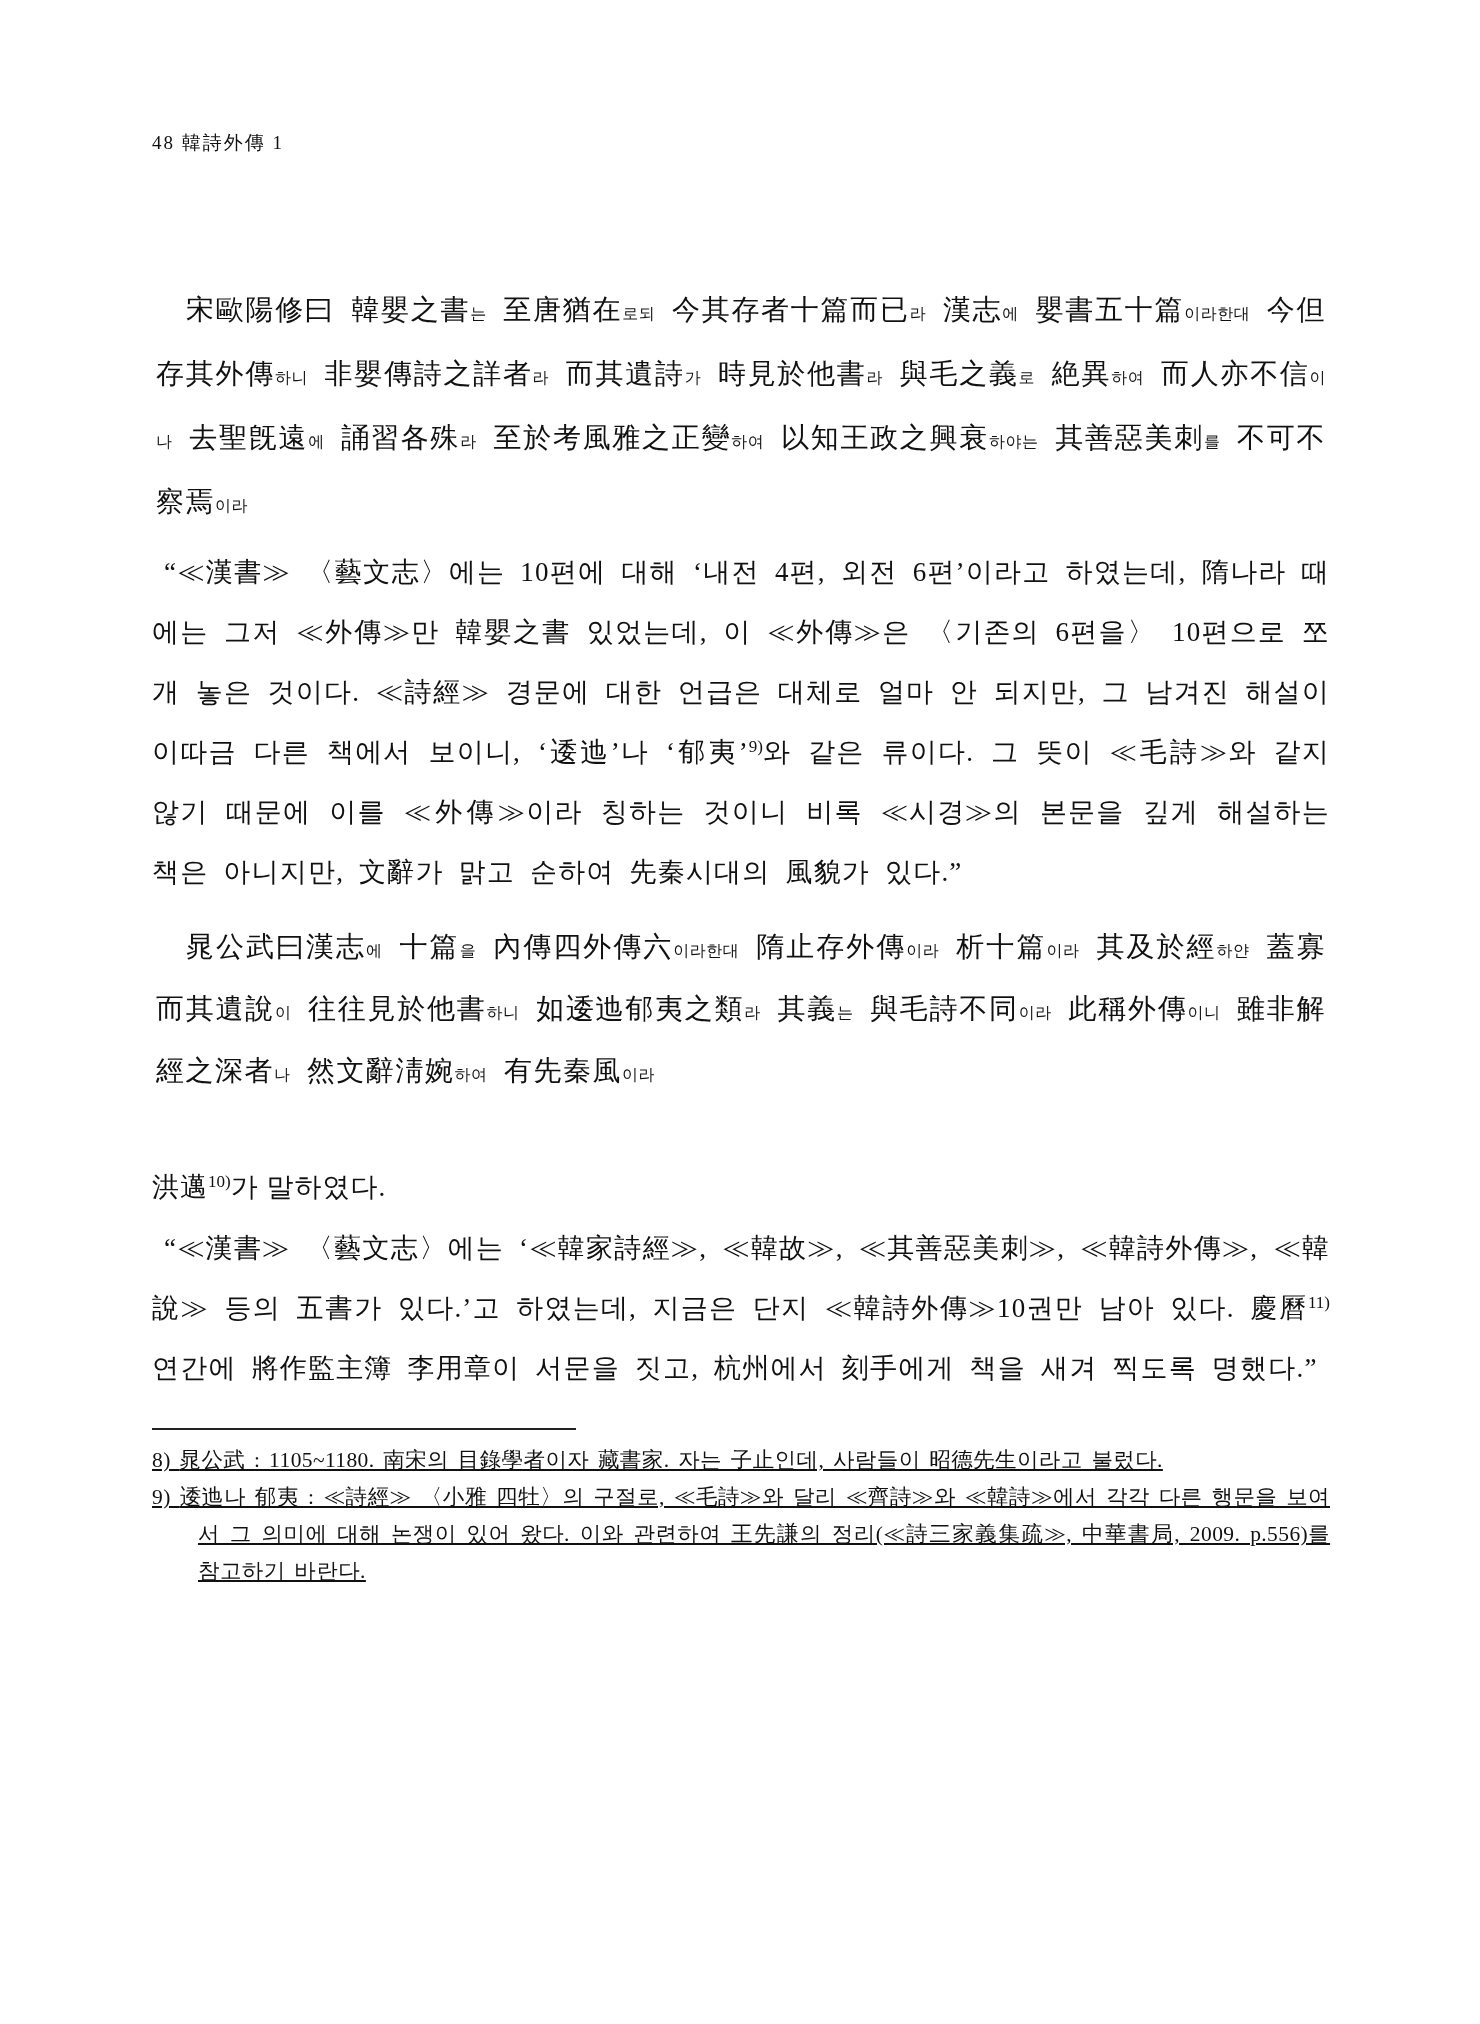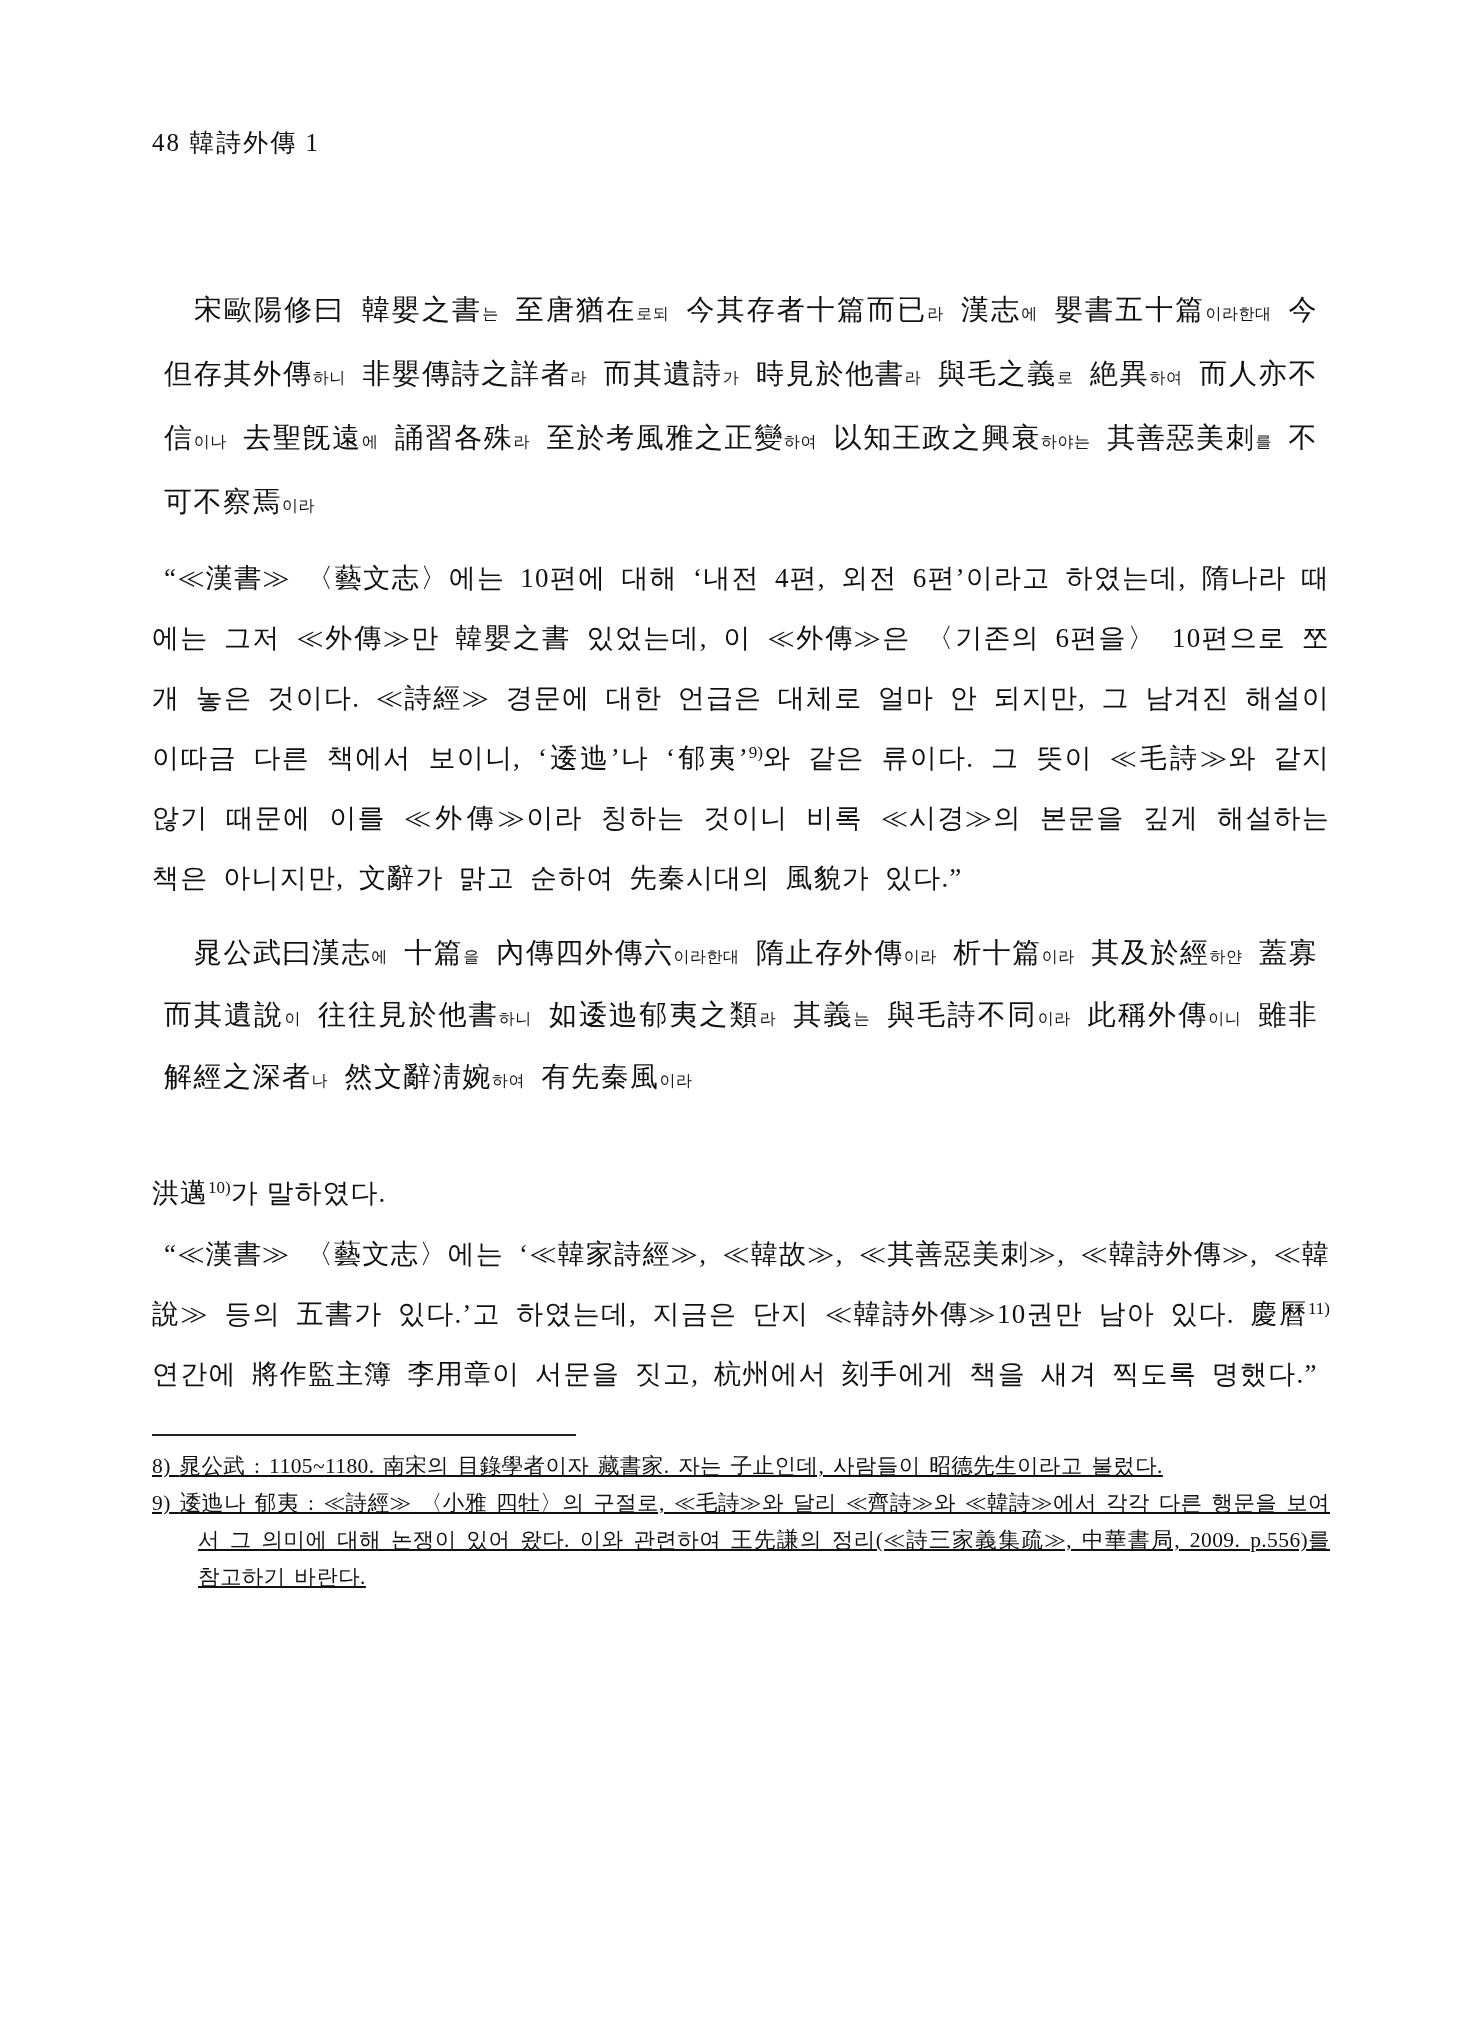--- a/index.html
+++ b/index.html
@@ -8,27 +8,27 @@
     width:1480px;height:2024px;
     margin:0 auto;
     background:#ffffff;
     box-sizing:border-box;
     padding:128px 150px 0 152px;
     overflow:hidden;
     color:#111;
     font-family:"Liberation Serif","DejaVu Serif",serif;
   }
   .page-header{
-    font-size:25px;
+    font-size:19px;
     line-height:30px;
     letter-spacing:2px;
     color:#111;
   }
   .classical{
-    margin:12px;
+    margin:4px;
     margin-top:122px;
     font-size:28px;
     line-height:60px;
     text-align:justify;
     text-indent:30px;
     letter-spacing:1.5px;
     word-spacing:8px;
   }
   .classical .small{font-size:16px;letter-spacing:0.5px;}
   .speaker{

